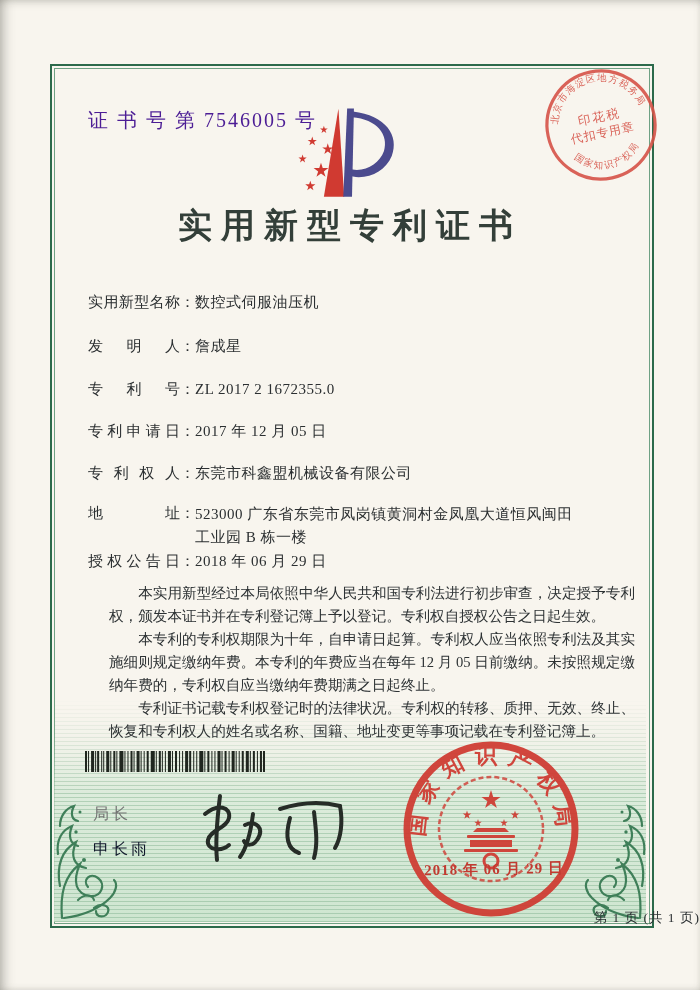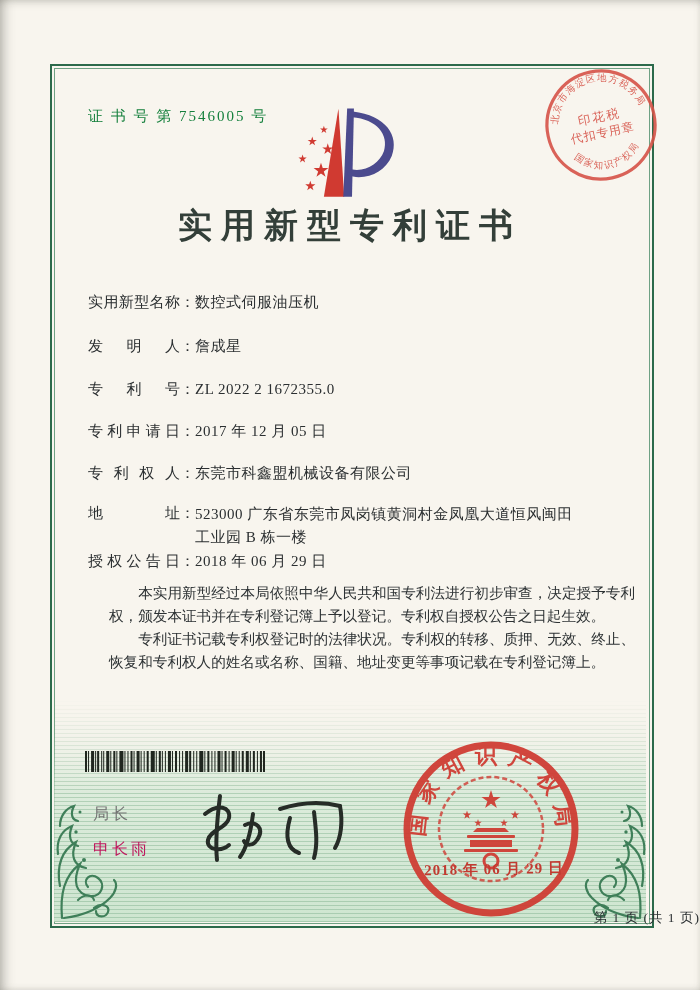--- a/index.html
+++ b/index.html
@@ -17,36 +17,36 @@
   
   .pattern{position:absolute;left:54px;top:698px;width:592px;height:224px;z-index:0;
     background-image:
       repeating-linear-gradient(0deg, rgba(96,156,114,.34) 0 1px, rgba(96,156,114,0) 1px 4px),
       linear-gradient(180deg, rgba(219,236,221,0) 0%, rgba(211,232,213,.7) 35%, rgba(203,228,206,.95) 100%);
     -webkit-mask-image:linear-gradient(180deg, transparent 0, #000 95px);
     mask-image:linear-gradient(180deg, transparent 0, #000 95px);}
   .ornament{position:absolute;z-index:1;}
   .ornament.left{left:54px;bottom:68px;}
   .ornament.right{right:52px;bottom:68px;transform:scaleX(-1);}
-  .cert-no{position:absolute;left:88px;top:107px;font-size:15px;letter-spacing:2px;color:#15803d;}
+  .cert-no{position:absolute;left:88px;top:107px;font-size:20px;letter-spacing:2px;color:#4c1d95;}
   .logo{position:absolute;left:289px;top:106px;}
   .title{position:absolute;left:0;right:0;top:203px;text-align:center;
     font-size:34px;letter-spacing:9px;font-weight:600;color:#333f39;}
   .tax-stamp{position:absolute;left:541px;top:65px;width:120px;height:120px;z-index:5;opacity:.9;}
   .frow{position:absolute;left:88px;width:560px;font-size:15px;line-height:21px;white-space:nowrap;}
   .flabel{display:inline-block;width:92px;text-align:justify;text-align-last:justify;vertical-align:top;color:#2b2f31;}
   .fcolon{display:inline-block;width:15px;vertical-align:top;}
   .fvalue{display:inline-block;vertical-align:top;letter-spacing:.5px;}
   .addr-val{white-space:normal;width:440px;line-height:23px;}
   .pair2{position:absolute;left:277px;top:0;}
   .paras{position:absolute;left:88px;top:582px;width:526px;z-index:2;margin-left:21px;}
   .paras p{margin:0;font-size:14.6px;line-height:23px;text-indent:2em;text-align:justify;color:#2d3234;}
   .barcode{position:absolute;left:85px;top:751px;z-index:2;}
   .director-title{position:absolute;left:93px;top:804px;font-size:16px;letter-spacing:3px;z-index:2;color:#737373;font-family:"Liberation Sans","DejaVu Sans",sans-serif;}
-  .director-name{position:absolute;left:93px;top:839px;font-size:16px;letter-spacing:3px;z-index:2;color:#be185d;font-family:"Liberation Sans","DejaVu Sans",sans-serif;}
+  .director-name{position:absolute;left:93px;top:839px;font-size:16px;letter-spacing:3px;z-index:2;color:#0f172a;font-family:"Liberation Sans","DejaVu Sans",sans-serif;}
   .signature{position:absolute;left:190px;top:780px;z-index:3;}
   .seal{position:absolute;left:398px;top:736px;width:186px;height:186px;z-index:2;opacity:.93;}
   .seal-date{position:absolute;left:408px;top:860px;width:172px;text-align:center;z-index:4;
     font-size:15px;letter-spacing:1px;font-weight:600;color:#c23a31;transform:rotate(-1deg);}
   .page-info{position:absolute;left:0;right:0;top:909px;text-align:right;font-size:13.5px;letter-spacing:1px;z-index:2;color:#2d3234;}
 </style>
 </head>
 <body>
 
 <div class="border-outer">
@@ -122,37 +122,38 @@
   </g>
 </svg>
 
 <div class="frow" style="top:292px">
   <span class="flabel">实用新型名称</span><span class="fcolon">：</span><span class="fvalue">数控式伺服油压机</span>
 </div>
 <div class="frow" style="top:336px">
   <span class="flabel">发明人</span><span class="fcolon">：</span><span class="fvalue">詹成星</span>
 </div>
 <div class="frow" style="top:379px">
-  <span class="flabel">专利号</span><span class="fcolon">：</span><span class="fvalue">ZL 2022 2 1672355.0</span>
+  <span class="flabel">专利号</span><span class="fcolon">：</span><span class="fvalue">ZL 2017 2 1672355.0</span>
 </div>
 <div class="frow" style="top:421px">
   <span class="flabel">专利申请日</span><span class="fcolon">：</span><span class="fvalue">2017 年 12 月 05 日</span>
 </div>
 <div class="frow" style="top:463px">
   <span class="flabel">专利权人</span><span class="fcolon">：</span><span class="fvalue">东莞市科鑫盟机械设备有限公司</span>
 </div>
 <div class="frow" style="top:503px">
   <span class="flabel">地址</span><span class="fcolon">：</span><span class="fvalue addr-val"><span>523000 广东省东莞市凤岗镇黄洞村金凤凰大道恒风闽田</span><br><span>工业园 B 栋一楼</span></span>
 </div>
 <div class="frow" style="top:551px">
   <span class="flabel">授权公告日</span><span class="fcolon">：</span><span class="fvalue">2018 年 06 月 29 日</span>
 </div>
 
 <div class="paras">
   <p>本实用新型经过本局依照中华人民共和国专利法进行初步审查，决定授予专利权，颁发本证书并在专利登记簿上予以登记。专利权自授权公告之日起生效。</p>
+  <p>本专利的专利权期限为十年，自申请日起算。专利权人应当依照专利法及其实施细则规定缴纳年费。本专利的年费应当在每年 12 月 05 日前缴纳。未按照规定缴纳年费的，专利权自应当缴纳年费期满之日起终止。</p>
   <p>专利证书记载专利权登记时的法律状况。专利权的转移、质押、无效、终止、恢复和专利权人的姓名或名称、国籍、地址变更等事项记载在专利登记簿上。</p>
 </div>
 
 <svg class="barcode" width="180" height="21" viewBox="0 0 178 20" preserveAspectRatio="none">
   <g fill="#20261f">
     <rect x="0" width="2" height="20"></rect>
       <rect x="3" width="1" height="20"></rect>
       <rect x="6" width="3" height="20"></rect>
       <rect x="10" width="1" height="20"></rect>
     <rect x="12" width="2" height="20"></rect>

